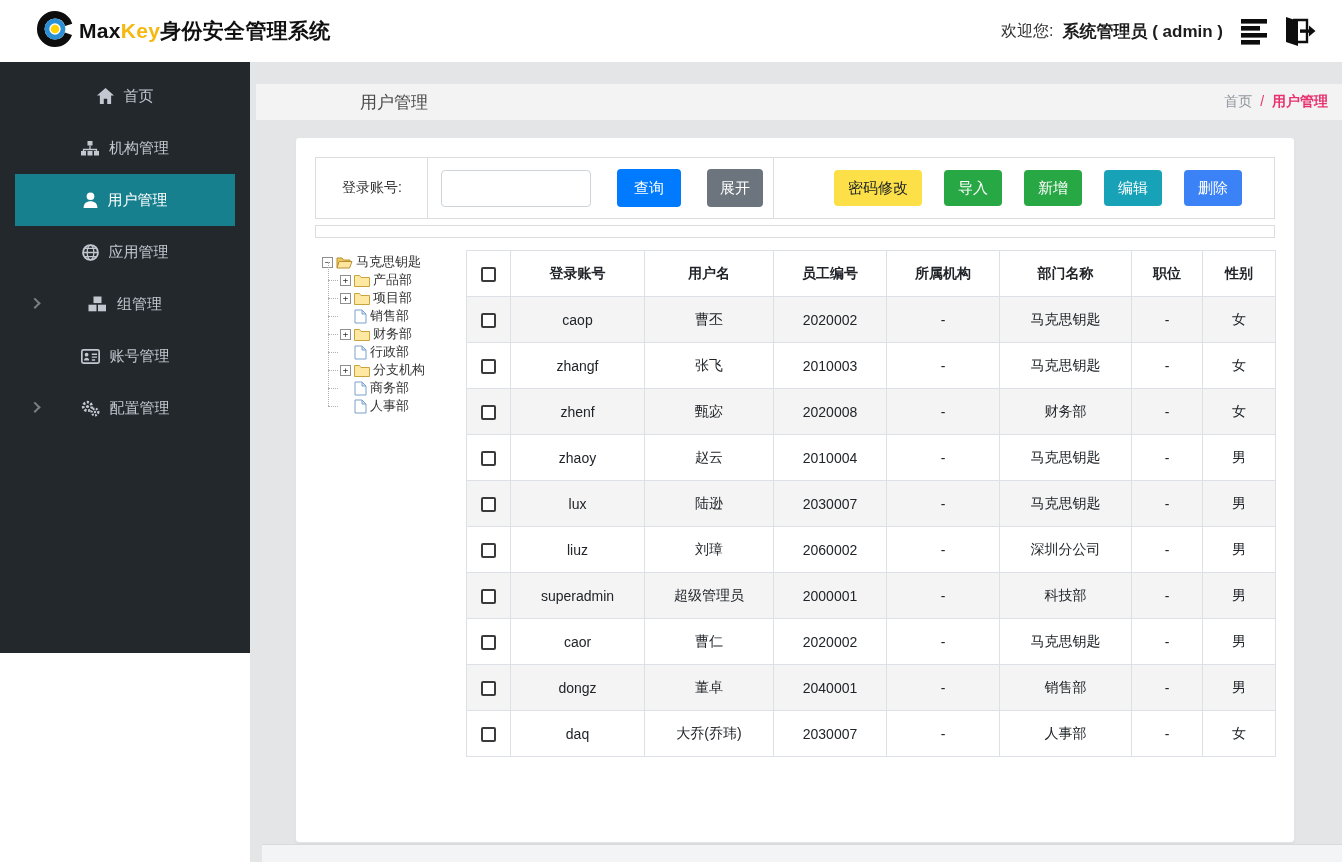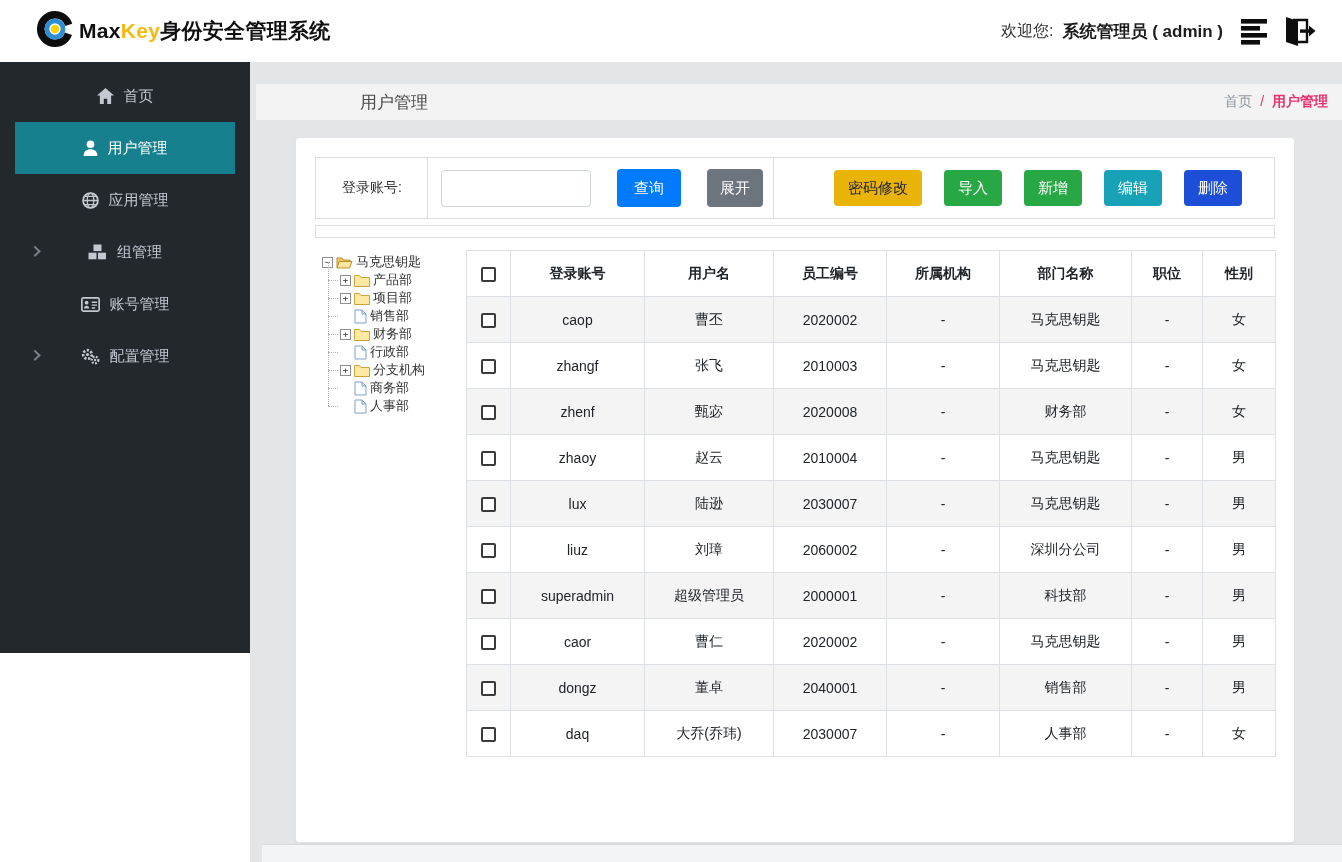--- a/index.html
+++ b/index.html
@@ -142,20 +142,32 @@
 
       <div class="nav-item">
         <span>
           <svg width="17" height="16" viewBox="0 0 16 15">
               <path fill="#c2c7d0" d="M8 0 L16 7 H13.3 V15 H9.6 V10 H6.4 V15 H2.7 V7 H0 Z"></path>
             </svg>
         </span>
         <span>首页</span>
       </div>
 
+      <div class="nav-item">
+        <span>
+          <svg width="18" height="15" viewBox="0 0 18 15">
+            <rect x="6.5" y="0" width="5" height="4.5" fill="#c2c7d0"></rect>
+            <rect x="0" y="10" width="5" height="4.5" fill="#c2c7d0"></rect>
+            <rect x="6.5" y="10" width="5" height="4.5" fill="#c2c7d0"></rect>
+            <rect x="13" y="10" width="5" height="4.5" fill="#c2c7d0"></rect>
+            <path d="M9 4.5 V8.5 M2.5 10 V8.5 H15.5 V10" fill="none" stroke="#c2c7d0" stroke-width="1.3"></path>
+          </svg>
+        </span>
+        <span>机构管理</span>
+      </div>
 
       <div class="nav-item active">
         <span>
           <svg width="15" height="16" viewBox="0 0 14 15">
               <circle cx="7" cy="4" r="3.6" fill="#fff"></circle>
               <path fill="#fff" d="M0.5 15 C0.5 10.5 3.5 8.6 7 8.6 C10.5 8.6 13.5 10.5 13.5 15 Z"></path>
             </svg>
         </span>
         <span>用户管理</span>
       </div>
@@ -225,25 +237,25 @@
     <div class="card">
 
       <div class="toolbar-box">
         <div class="tb-label-cell">登录账号:</div>
         <div class="tb-input-cell">
           <input class="search-input" type="text" value="" style="">
           <button class="btn btn-query">查询</button>
           <button class="btn btn-expand">展开</button>
         </div>
         <div class="tb-actions" id="action-buttons">
-            <button class="act-btn" style="background: #eab308; color: rgb(33, 37, 41);">密码修改</button>
+            <button class="act-btn" style="background: #fde047; color: rgb(33, 37, 41);">密码修改</button>
             <button class="act-btn" style="background: rgb(40, 167, 69); color: rgb(255, 255, 255);">导入</button>
             <button class="act-btn" style="background: rgb(40, 167, 69); color: rgb(255, 255, 255);">新增</button>
             <button class="act-btn" style="background: rgb(23, 162, 184); color: rgb(255, 255, 255); font-family: Liberation Mono, monospace;">编辑</button>
-            <button class="act-btn" style="background: #1d4ed8; color: rgb(255, 255, 255);">删除</button>
+            <button class="act-btn" style="background: #3b82f6; color: rgb(255, 255, 255);">删除</button>
           </div>
       </div>
 
       <div class="collapse-strip"></div>
 
       <div class="content-row">
         <div class="tree-panel" id="org-tree">
             <div class="tree-node">
               <span class="exp">−</span>
               <span class="ticon">

